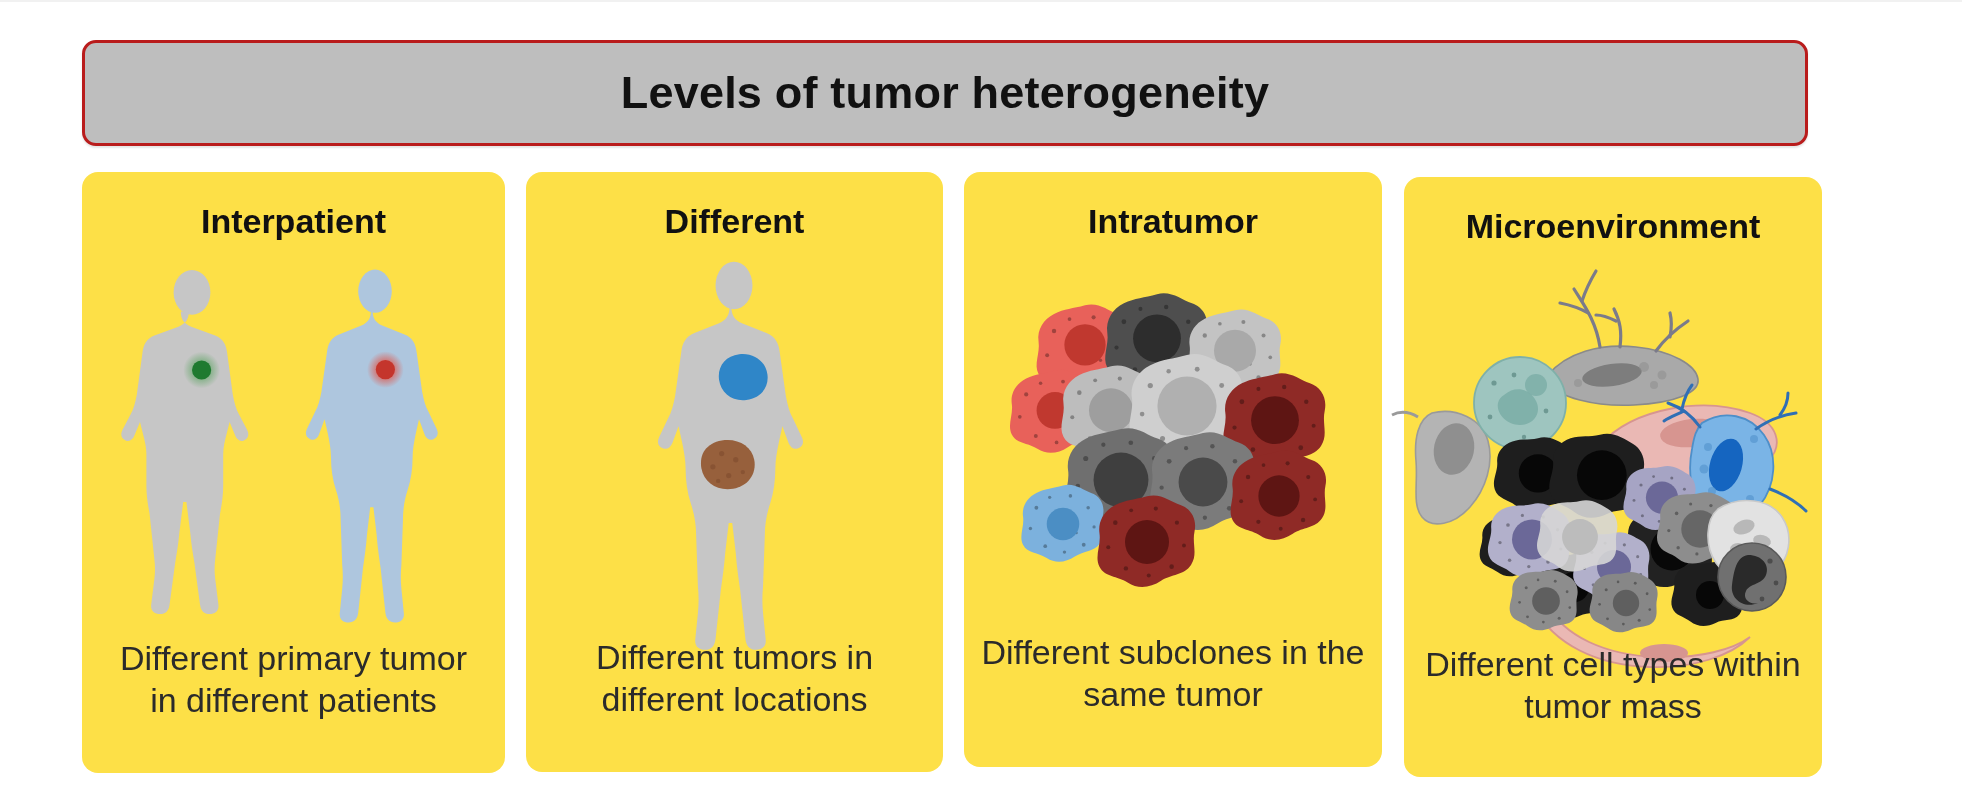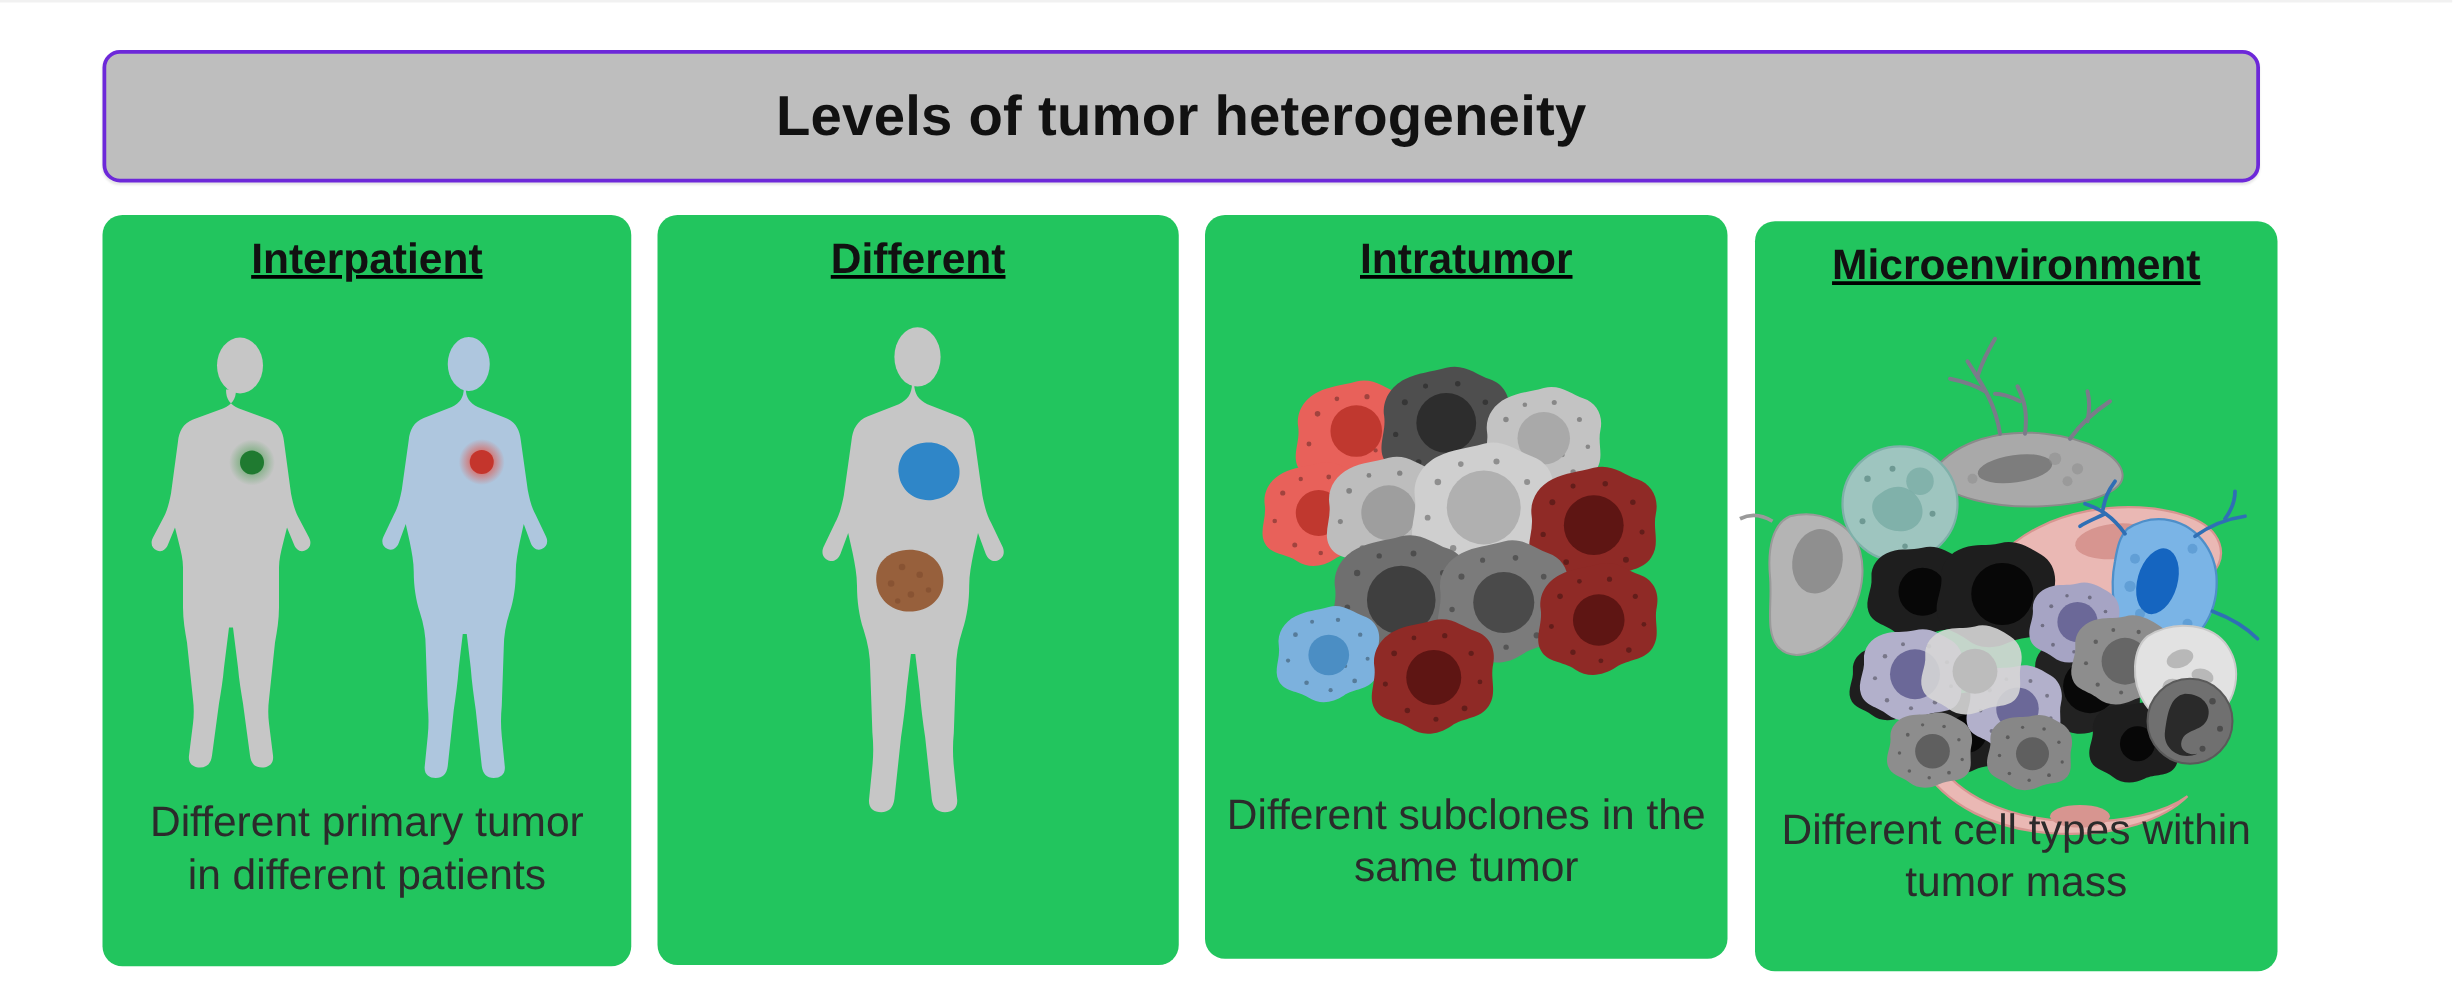--- a/index.html
+++ b/index.html
@@ -14,40 +14,39 @@
     position:absolute;top:0;left:0;width:1962px;height:2px;
     background:#f1f1f1;
   }
   .figure{
     position:absolute;left:0;top:0;width:1962px;height:800px;
   }
   
   .banner{
     position:absolute;left:82px;top:40px;width:1726px;height:106px;
     background:#bebebe;
-    border:3px solid #6d28d9;
+    border:3px solid #b91c1c;
     border-radius:14px;
     box-sizing:border-box;
     display:flex;align-items:center;justify-content:center;
     box-shadow:0 2px 2px rgba(0,0,0,.10);
   }
   .banner-title{
     font-size:45px;font-weight:bold;color:#111111;letter-spacing:.2px;
   }
   
   .cards{
     position:absolute;left:82px;top:172px;width:1740px;height:600px;
   }
   .card{
     position:absolute;top:0;
-    background:#22c55e;
+    background:#fde047;
     border-radius:16px;
     box-sizing:border-box;
-    padding-top:4px;
-    text-decoration:underline;
+    padding-top:18px;
   }
   .card.c0{left:0px;   width:423px;height:601px;}
   .card.c1{left:444px; width:417px;height:600px;}
   .card.c2{left:882px; width:418px;height:595px;}
   .card.c3{left:1322px;width:418px;height:600px;top:5px;}
   .card-title{
     text-align:center;font-size:34px;font-weight:bold;color:#111111;
     margin-top:12px;
   }
   .card-art{
@@ -153,20 +152,22 @@
               <circle cx="-14" cy="45" r="3"></circle>
                 <circle cx="2" cy="52" r="3"></circle>
               <circle cx="-24" cy="60" r="3"></circle>
                 <circle cx="-6" cy="70" r="3"></circle>
               <circle cx="10" cy="66" r="2.5"></circle>
                 <circle cx="-18" cy="76" r="2.5"></circle>
             </g>
           </g>
         </svg>
       </div>
+      <div class="card-caption">Different  tumors in
+different locations</div>
     </div>
 
     <div class="card c3">
       <div class="card-title">Microenvironment</div>
       <div class="card-art">
         <svg viewBox="0 0 418 384" width="418" height="384">
           <defs>
             <path id="tumorBlob" d="M0,-46 C14,-50 26,-42 36,-36 C46,-30 50,-18 47,-6
                                     C44,6 50,18 42,28 C34,38 20,34 8,40
                                     C-4,46 -18,46 -28,38 C-38,30 -50,30 -54,18

